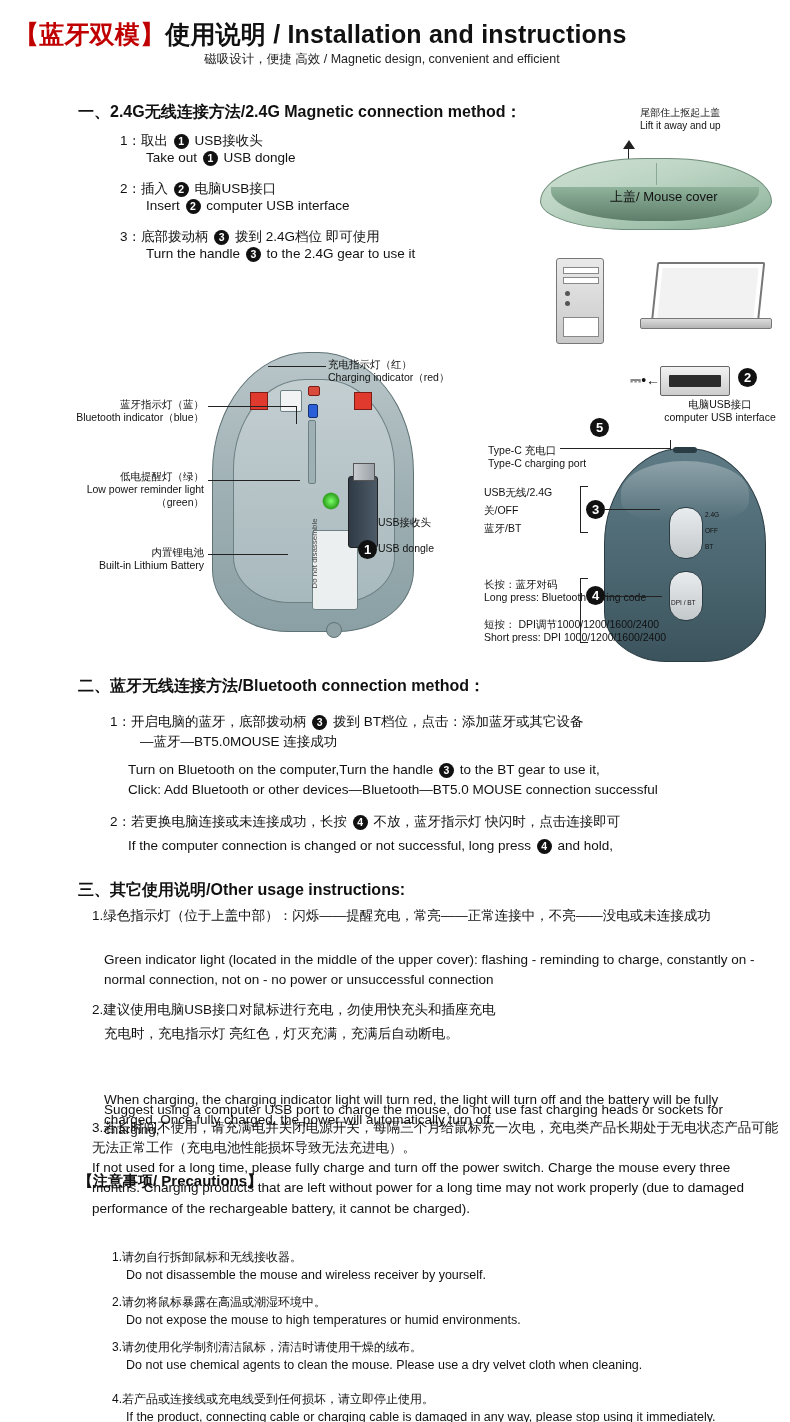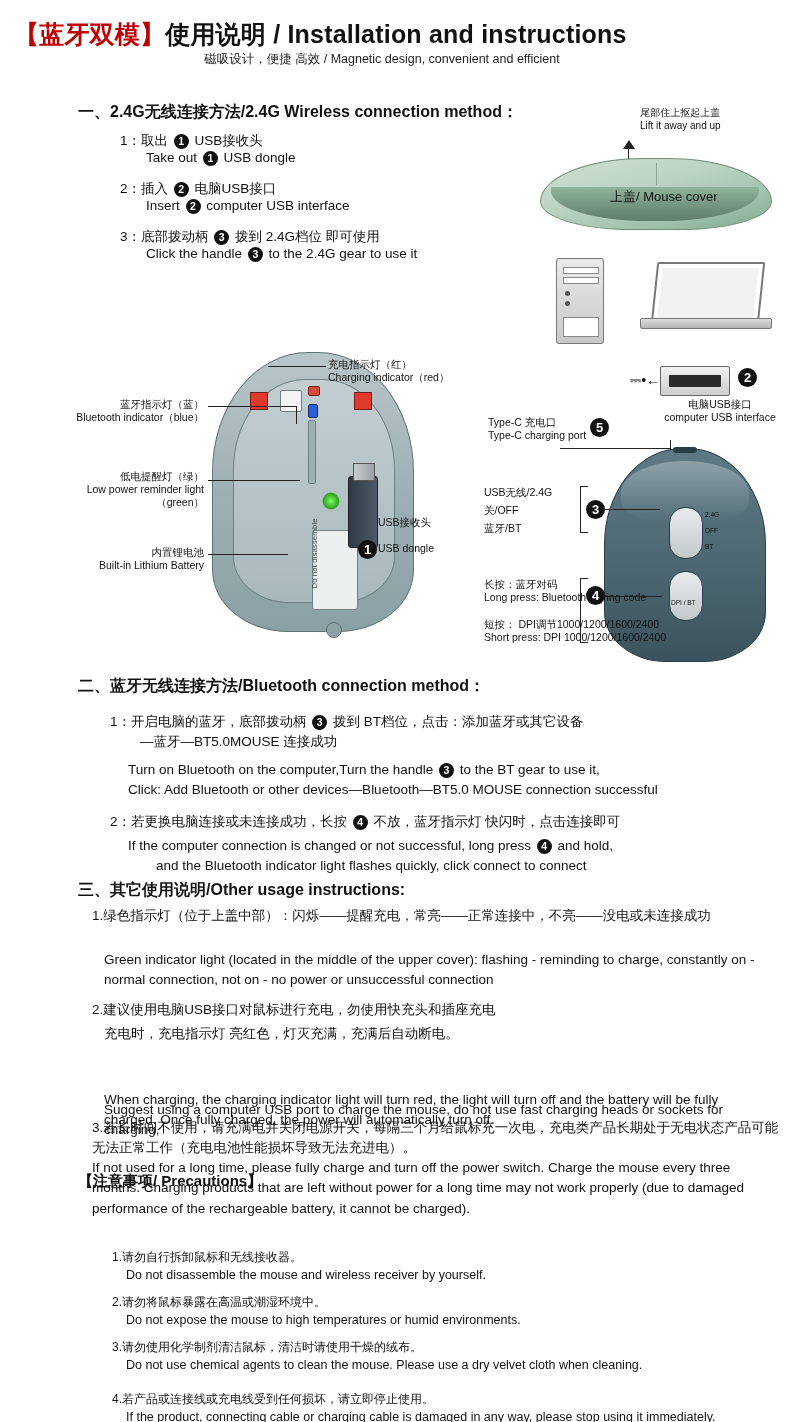--- a/index.html
+++ b/index.html
@@ -148,34 +148,34 @@
 
 <div class="page">
 
   <div class="header">
     <div class="title-line">
       <span class="title-badge">【蓝牙双模】</span><span>使用说明</span> <span>/ Installation and instructions</span>
     </div>
     <div class="subtitle">磁吸设计，便捷 高效 / Magnetic design, convenient and efficient</div>
   </div>
 
-  <div class="abs sec-h" style="left:78px; top:102px;">一、2.4G无线连接方法/2.4G Wireless connection method：</div>
+  <div class="abs sec-h" style="left:78px; top:102px;">一、2.4G无线连接方法/2.4G Magnetic connection method：</div>
 
   <div class="steps">
     <div class="step">
       <div class="l1"><span>1</span>：<span>取出</span> <span class="circ">1</span> <span>USB接收头</span></div>
       <div class="l2"><span>Take out</span> <span class="circ">1</span> <span>USB dongle</span></div>
     </div>
     <div class="step">
       <div class="l1"><span>2</span>：<span>插入</span> <span class="circ">2</span> <span>电脑USB接口</span></div>
       <div class="l2"><span>Insert</span> <span class="circ">2</span> <span>computer USB interface</span></div>
     </div>
     <div class="step">
       <div class="l1"><span>3</span>：<span>底部拨动柄</span> <span class="circ">3</span> <span>拨到 2.4G档位 即可使用</span></div>
-      <div class="l2"><span>Click the handle</span> <span class="circ">3</span> <span>to the 2.4G gear to use it</span></div>
+      <div class="l2"><span>Turn the handle</span> <span class="circ">3</span> <span>to the 2.4G gear to use it</span></div>
     </div>
   </div>
 
   <div class="lift-note">
     <div>尾部住上抠起上盖</div>
     <div>Lift it away and up</div>
   </div>
   <div class="arrow-up"></div>
   <div class="line abs" style="left:628px; top:149px; width:1px; height:22px; background:#222;"></div>
 
@@ -260,21 +260,21 @@
     <div class="typec"></div>
     <div class="sw"></div>
     <span class="sw-lab" style="left:100px; top:62px;">2.4G</span>
     <span class="sw-lab" style="left:100px; top:78px;">OFF</span>
     <span class="sw-lab" style="left:100px; top:94px;">BT</span>
     <div class="sw2"></div>
     <span class="sw-lab" style="left:66px; top:150px;">DPI / BT</span>
   </div>
 
   <div class="abs circ lg" style="left:588px; top:418px;">5</div>
-  <div class="abs lbl" style="left:488px; top:416px;">
+  <div class="abs lbl" style="left:488px; top:444px;">
     <span class="c">Type-C 充电口</span>
     <span class="c">Type-C charging port</span>
   </div>
   <div class="line abs hline" style="left:560px; top:448px; width:110px;"></div>
   <div class="line abs vline" style="left:670px; top:440px; height:10px;"></div>
 
   <div class="abs lbl" style="left:484px; top:484px; line-height:1.7;">
     <span class="c">USB无线/2.4G</span>
     <span class="c">关/OFF</span>
     <span class="c">蓝牙/BT</span>
@@ -308,21 +308,20 @@
   <div class="abs p-en" style="left:128px; top:760px; width:660px;">
     <div><span>Turn on Bluetooth on the computer,Turn the handle</span> <span class="circ">3</span> <span>to the BT gear to use it,</span></div>
     <div><span>Click: Add Bluetooth or other devices—Bluetooth—BT5.0 MOUSE connection successful</span></div>
   </div>
 
   <div class="abs p-cn" style="left:110px; top:812px; width:670px;">
     <span>2：若更换电脑连接或未连接成功，长按</span> <span class="circ">4</span> <span>不放，蓝牙指示灯 快闪时，点击连接即可</span>
   </div>
   <div class="abs p-en" style="left:128px; top:836px; width:660px;">
     <div><span>If the computer connection is changed or not successful, long press</span> <span class="circ">4</span> <span>and hold,</span></div>
-    <div style="margin-left:28px;"><span>and the Bluetooth indicator light flashes quickly, click connect to connect</span></div>
   </div>
 
   <div class="abs sec-h" style="left:78px; top:880px;">三、其它使用说明/Other usage instructions:</div>
 
   <div class="abs p-cn" style="left:92px; top:906px; width:690px;">1.绿色指示灯（位于上盖中部）：闪烁——提醒充电，常亮——正常连接中，不亮——没电或未连接成功</div>
   <div class="abs p-en" style="left:104px; top:950px; width:680px;">Green indicator light (located in the middle of the upper cover): flashing - reminding to charge, constantly on - normal connection, not on - no power or unsuccessful connection</div>
 
   <div class="abs p-cn" style="left:92px; top:1000px; width:690px;">2.建议使用电脑USB接口对鼠标进行充电，勿使用快充头和插座充电</div>
   <div class="abs p-cn" style="left:104px; top:1024px; width:680px;">充电时，充电指示灯 亮红色，灯灭充满，充满后自动断电。</div>
   <div class="abs p-en" style="left:104px; top:1100px; width:670px;">Suggest using a computer USB port to charge the mouse, do not use fast charging heads or sockets for charging,</div>

